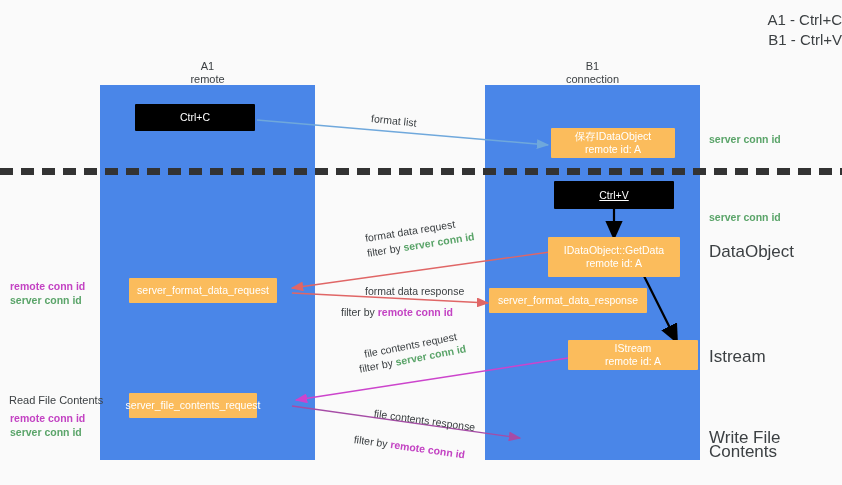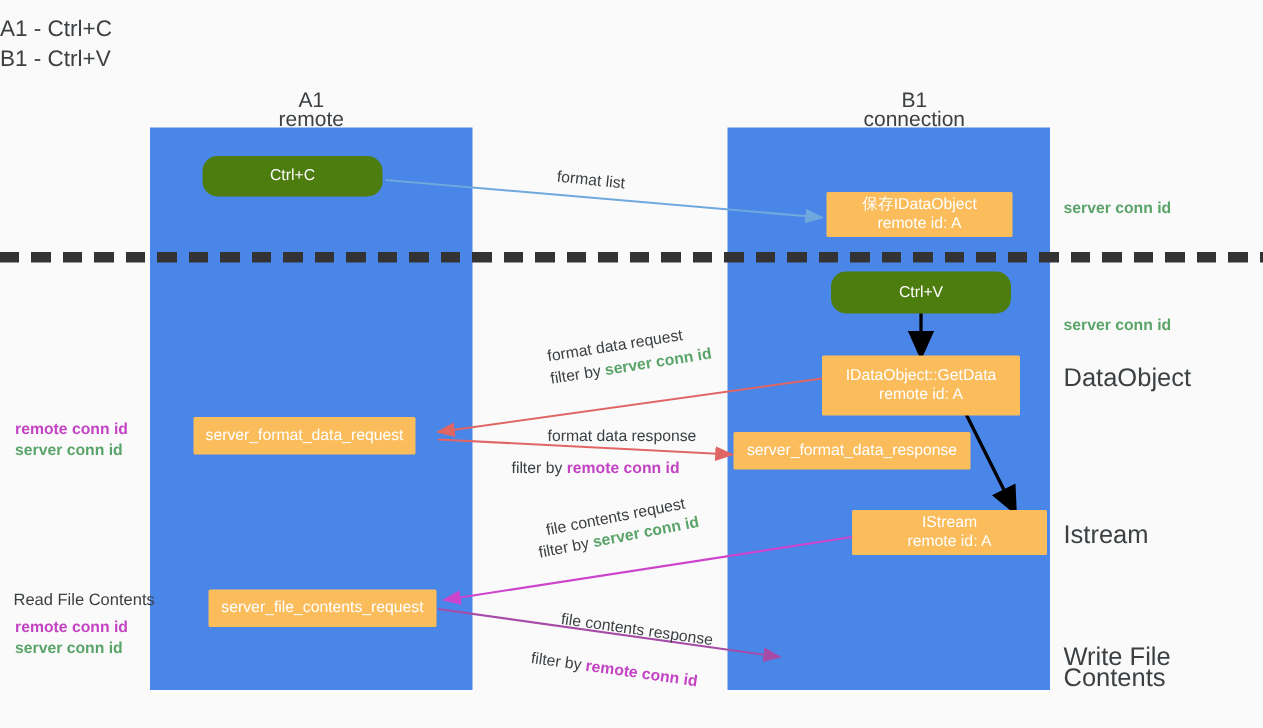--- a/index.html
+++ b/index.html
@@ -17,31 +17,31 @@
   #canvas {
     position: absolute;
     left: 0; top: 0;
     width: 842px; height: 485px;
   }
   .abs { position: absolute; }
 
   
   #title {
     left: 0; top: 10px; width: 842px;
-    text-align: left;
+    text-align: right;
     font-size: 15px;
     line-height: 20px;
     color: #3c4043;
     white-space: pre-line;
   }
 
   
   .col-head {
     text-align: center;
-    font-size: 14px;
+    font-size: 11px;
     line-height: 13px;
     color: #3c4043;
     white-space: pre-line;
   }
 
   
   .lane {
     background: #4a86e8;
     top: 85px;
     height: 375px;
@@ -67,21 +67,21 @@
     align-items: center;
     justify-content: center;
     text-align: center;
     color: #ffffff;
     font-size: 10.5px;
     line-height: 13px;
     border-radius: 1px;
     white-space: pre-line;
     padding: 2px 4px;
   }
-  .node.green { background: #4d7c0f; border-radius: 10px; }
+  .node.green { background: #000000; }
   .node.orange { background: #fbb councils; }
   .node.orange { background: #fbbc5c; }
 
   
   .annot {
     font-size: 10.5px;
     line-height: 14px;
     white-space: pre-line;
   }
   .annot.plain { color: #3c4043; }
@@ -116,21 +116,21 @@
 </head>
 <body>
 
 <div id="canvas">
 
   <div class="abs" id="title">A1 - Ctrl+C
 B1 - Ctrl+V</div>
 
   <div class="abs col-head" style="left:130px; top:60px; width:155px;">A1
 remote</div>
-  <div class="abs col-head" style="left:532px; top:60px; width:155px;">B1
+  <div class="abs col-head" style="left:515px; top:60px; width:155px;">B1
 connection</div>
 
   <div class="abs lane" id="lane-a1"></div>
   <div class="abs lane" id="lane-b1"></div>
 
   <svg id="wires">
     <defs>
       <marker id="ah-blue" markerWidth="9" markerHeight="7" refX="8" refY="3.5" orient="auto">
         <polygon points="0 0, 9 3.5, 0 7" fill="#6fa8dc"></polygon>
       </marker>
@@ -163,33 +163,33 @@
     <path d="M 292,406 L 520,438" stroke="#a64ca6" stroke-width="1.4" fill="none" marker-end="url(#ah-purple)"></path>
   </svg>
 
   <div class="abs" id="dashed-line"></div>
 
   <div class="abs node green" style="left:135px; top:104px; width:120px; height:27px;">Ctrl+C</div>
 
   <div class="abs node orange" style="left:551px; top:128px; width:124px; height:30px;">保存IDataObject
 remote id: A</div>
 
-  <div class="abs node green" style="left:554px; top:181px; width:120px; height:28px;">Ctrl+V</div>
+  <div class="abs node green" style="left:554px; top:181px; width:120px; height:28px;text-decoration:underline;">Ctrl+V</div>
 
   <div class="abs node orange" style="left:548px; top:237px; width:132px; height:40px;">IDataObject::GetData
 remote id: A</div>
 
   <div class="abs node orange" style="left:568px; top:340px; width:130px; height:30px;">IStream
 remote id: A</div>
 
   <div class="abs node orange" style="left:129px; top:278px; width:148px; height:25px;">server_format_data_request</div>
 
   <div class="abs node orange" style="left:489px; top:288px; width:158px; height:25px;">server_format_data_response</div>
 
-  <div class="abs node orange" style="left:139px; top:393px; width:152px; height:25px;">server_file_contents_request</div>
+  <div class="abs node orange" style="left:129px; top:393px; width:128px; height:25px;">server_file_contents_request</div>
 
 
   <div class="abs annot green-txt" style="left:709px; top:132px;">server conn id</div>
 
   <div class="abs annot green-txt" style="left:709px; top:210px;">server conn id</div>
 
   <div class="abs annot right-lbl" style="left:709px; top:245px;">DataObject</div>
 
   <div class="abs annot right-lbl" style="left:709px; top:350px;">Istream</div>
 

